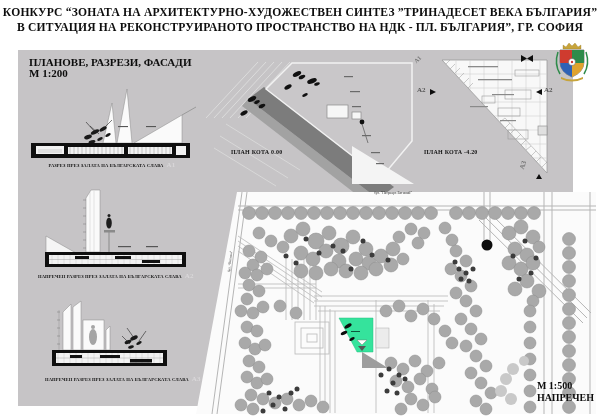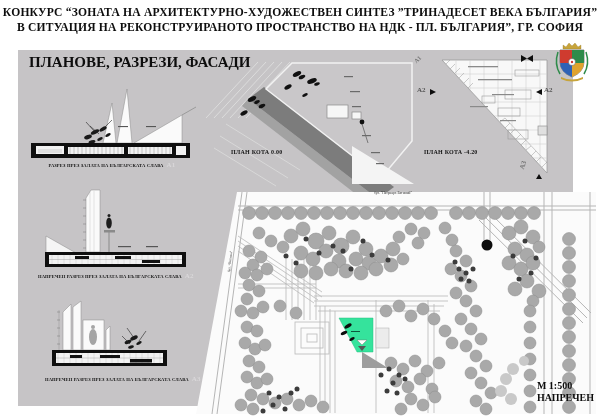--- a/index.html
+++ b/index.html
@@ -6,21 +6,21 @@
   #poster{
     position:relative;width:600px;height:420px;background:#ffffff;overflow:hidden;
     font-family:"Liberation Serif", serif;color:#111;
   }
   .abs{position:absolute;}
   .title{
     left:0;top:6px;width:600px;text-align:center;
     font-weight:bold;font-size:11.6px;line-height:14.5px;letter-spacing:.2px;color:#0d0d0d;
   }
   .heading{
-    left:29px;top:57px;font-weight:bold;font-size:15px;line-height:10.5px;color:#0d0d0d;
+    left:29px;top:57px;font-weight:bold;font-size:11px;line-height:10.5px;color:#0d0d0d;
   }
   .cap{
     font-weight:bold;font-size:4.6px;letter-spacing:.15px;color:#141414;text-align:center;white-space:nowrap;
   }
   .cap .ref{font-size:7px;color:#d9d7d9;margin-left:3px;}
   .plancap{font-weight:bold;font-size:6px;letter-spacing:.2px;color:#141414;white-space:nowrap;}
   .marker{font-weight:bold;font-size:7px;color:#555;white-space:nowrap;}
   .marker.rot45{transform:rotate(-45deg);transform-origin:left top;font-size:6px;color:#777;}
   .marker.rot72{transform:rotate(-72deg);transform-origin:left top;color:#777;}
   .street-top{left:333px;top:190.5px;width:120px;text-align:center;font-size:3.5px;color:#333;white-space:nowrap;}
@@ -482,20 +482,21 @@
     </g>
   </svg>
 
   <div class="abs title">
     <div>КОНКУРС “ЗОНАТА НА АРХИТЕКТУРНО-ХУДОЖЕСТВЕН СИНТЕЗ ”ТРИНАДЕСЕТ ВЕКА БЪЛГАРИЯ”</div>
     <div>В СИТУАЦИЯ НА РЕКОНСТРУИРАНОТО ПРОСТРАНСТВО НА НДК - ПЛ. БЪЛГАРИЯ”, ГР. СОФИЯ</div>
   </div>
 
   <div class="abs heading">
     <div>ПЛАНОВЕ, РАЗРЕЗИ, ФАСАДИ</div>
+    <div>М 1:200</div>
   </div>
 
   <div class="abs cap" style="left:33px;top:161px;width:158px">
     <span>РАЗРЕЗ ПРЕЗ ЗАЛАТА НА БЪЛГАРСКАТА СЛАВА</span><span class="ref">А1</span>
   </div>
   <div class="abs cap" style="left:38px;top:272px;width:150px">
     <span>НАПРЕЧЕН РАЗРЕЗ ПРЕЗ ЗАЛАТА НА БЪЛГАРСКАТА СЛАВА</span><span class="ref">А2</span>
   </div>
   <div class="abs cap" style="left:45px;top:375px;width:145px">
     <span>НАПРЕЧЕН РАЗРЕЗ ПРЕЗ ЗАЛАТА НА БЪЛГАРСКАТА СЛАВА</span><span class="ref">А3</span>

